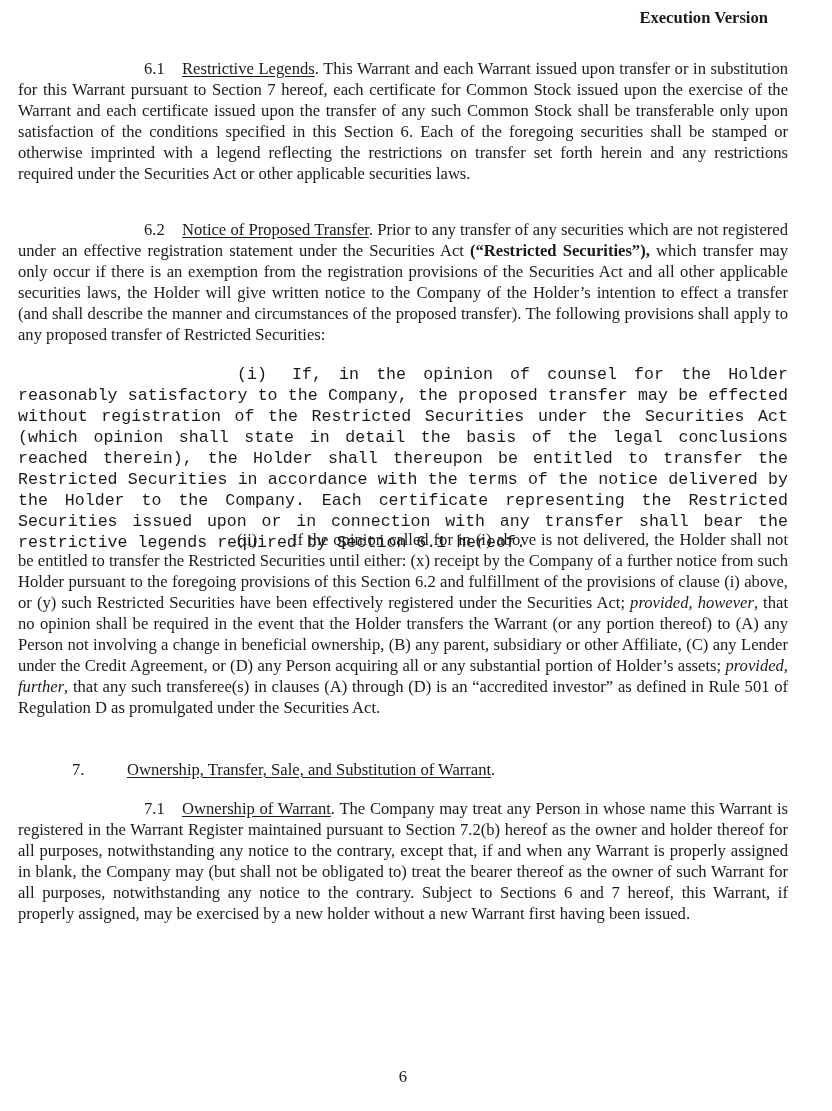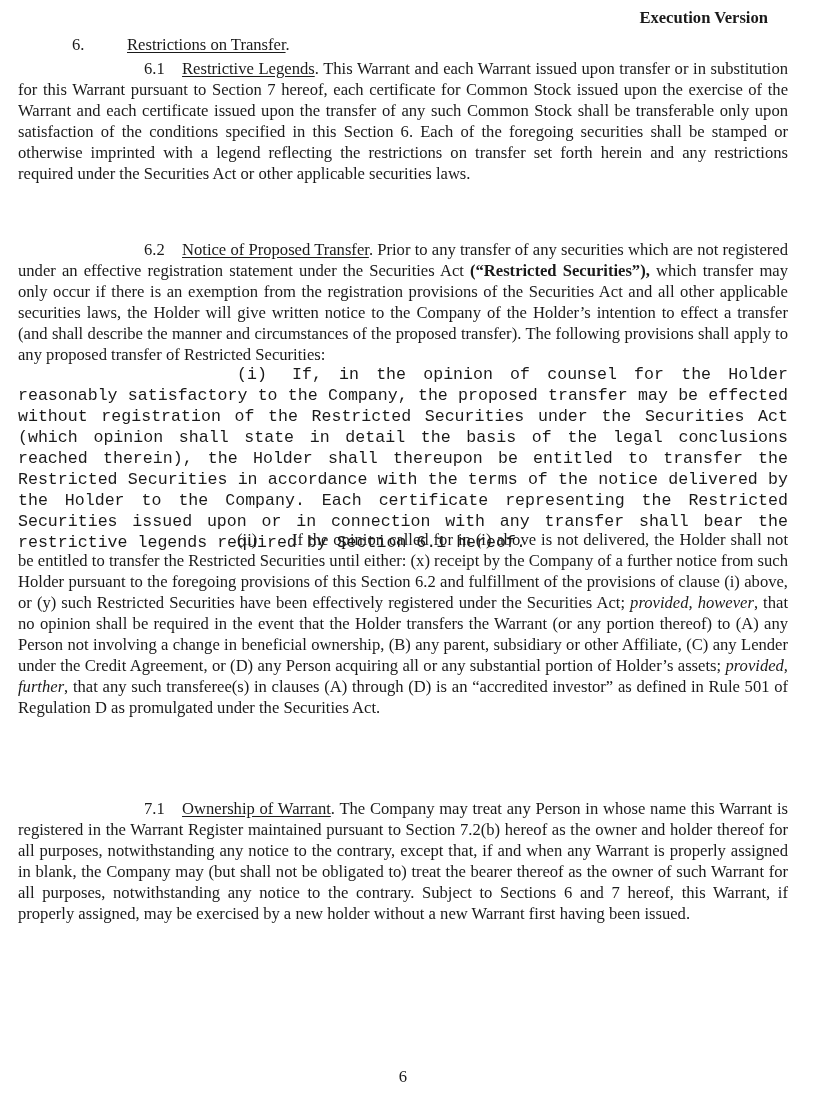--- a/index.html
+++ b/index.html
@@ -67,40 +67,40 @@
       text-align: center;
     }
   </style>
 </head>
 <body>
 
 <div class="page">
 
   <div class="header">Execution Version</div>
 
-  <div class="heading" style="top:34px;">
-    <span class="num">6.</span><span class="u">Restrictions on Transfer</span><span>.</span>
-  </div>
 
   <div class="block" style="top:58px;">
     <span class="sub-num">6.1</span><span class="u">Restrictive Legends</span><span>. This Warrant and each Warrant issued upon transfer or in substitution for this Warrant pursuant to Section 7 hereof, each certificate for Common Stock issued upon the exercise of the Warrant and each certificate issued upon the transfer of any such Common Stock shall be transferable only upon satisfaction of the conditions specified in this Section 6. Each of the foregoing securities shall be stamped or otherwise imprinted with a legend reflecting the restrictions on transfer set forth herein and any restrictions required under the Securities Act or other applicable securities laws.</span>
   </div>
 
-  <div class="block" style="top:219px;margin-top:20px;">
+  <div class="block" style="top:219px;">
     <span class="sub-num">6.2</span><span class="u">Notice of Proposed Transfer</span><span>. Prior to any transfer of any securities which are not registered under an effective registration statement under the Securities Act </span><span class="b">(“Restricted Securities”),</span><span> which transfer may only occur if there is an exemption from the registration provisions of the Securities Act and all other applicable securities laws, the Holder will give written notice to the Company of the Holder’s intention to effect a transfer (and shall describe the manner and circumstances of the proposed transfer). The following provisions shall apply to any proposed transfer of Restricted Securities:</span>
   </div>
 
   <div class="block" style="top:364px;font-family:Liberation Mono, monospace;">
     <span class="clause-num">(i)</span><span>If, in the opinion of counsel for the Holder reasonably satisfactory to the Company, the proposed transfer may be effected without registration of the Restricted Securities under the Securities Act (which opinion shall state in detail the basis of the legal conclusions reached therein), the Holder shall thereupon be entitled to transfer the Restricted Securities in accordance with the terms of the notice delivered by the Holder to the Company. Each certificate representing the Restricted Securities issued upon or in connection with any transfer shall bear the restrictive legends required by Section 6.1 hereof.</span>
   </div>
 
   <div class="block" style="top:529px;">
     <span class="clause-num">(ii)</span><span>If the opinion called for in (i) above is not delivered, the Holder shall not be entitled to transfer the Restricted Securities until either: (x) receipt by the Company of a further notice from such Holder pursuant to the foregoing provisions of this Section 6.2 and fulfillment of the provisions of clause (i) above, or (y) such Restricted Securities have been effectively registered under the Securities Act; </span><span class="i">provided, however</span><span>, that no opinion shall be required in the event that the Holder transfers the Warrant (or any portion thereof) to (A) any Person not involving a change in beneficial ownership, (B) any parent, subsidiary or other Affiliate, (C) any Lender under the Credit Agreement, or (D) any Person acquiring all or any substantial portion of Holder’s assets; </span><span class="i">provided, further</span><span>, that any such transferee(s) in clauses (A) through (D) is an “accredited investor” as defined in Rule 501 of Regulation D as promulgated under the Securities Act.</span>
   </div>
 
+  <div class="heading" style="top:759px;">
+    <span class="num">7.</span><span class="u">Ownership, Transfer, Sale, and Substitution of Warrant</span><span>.</span>
+  </div>
 
   <div class="block" style="top:798px;">
     <span class="sub-num">7.1</span><span class="u">Ownership of Warrant</span><span>. The Company may treat any Person in whose name this Warrant is registered in the Warrant Register maintained pursuant to Section 7.2(b) hereof as the owner and holder thereof for all purposes, notwithstanding any notice to the contrary, except that, if and when any Warrant is properly assigned in blank, the Company may (but shall not be obligated to) treat the bearer thereof as the owner of such Warrant for all purposes, notwithstanding any notice to the contrary. Subject to Sections 6 and 7 hereof, this Warrant, if properly assigned, may be exercised by a new holder without a new Warrant first having been issued.</span>
   </div>
 
   <div class="footer">6</div>
 
 </div>
 
 </body></html>

